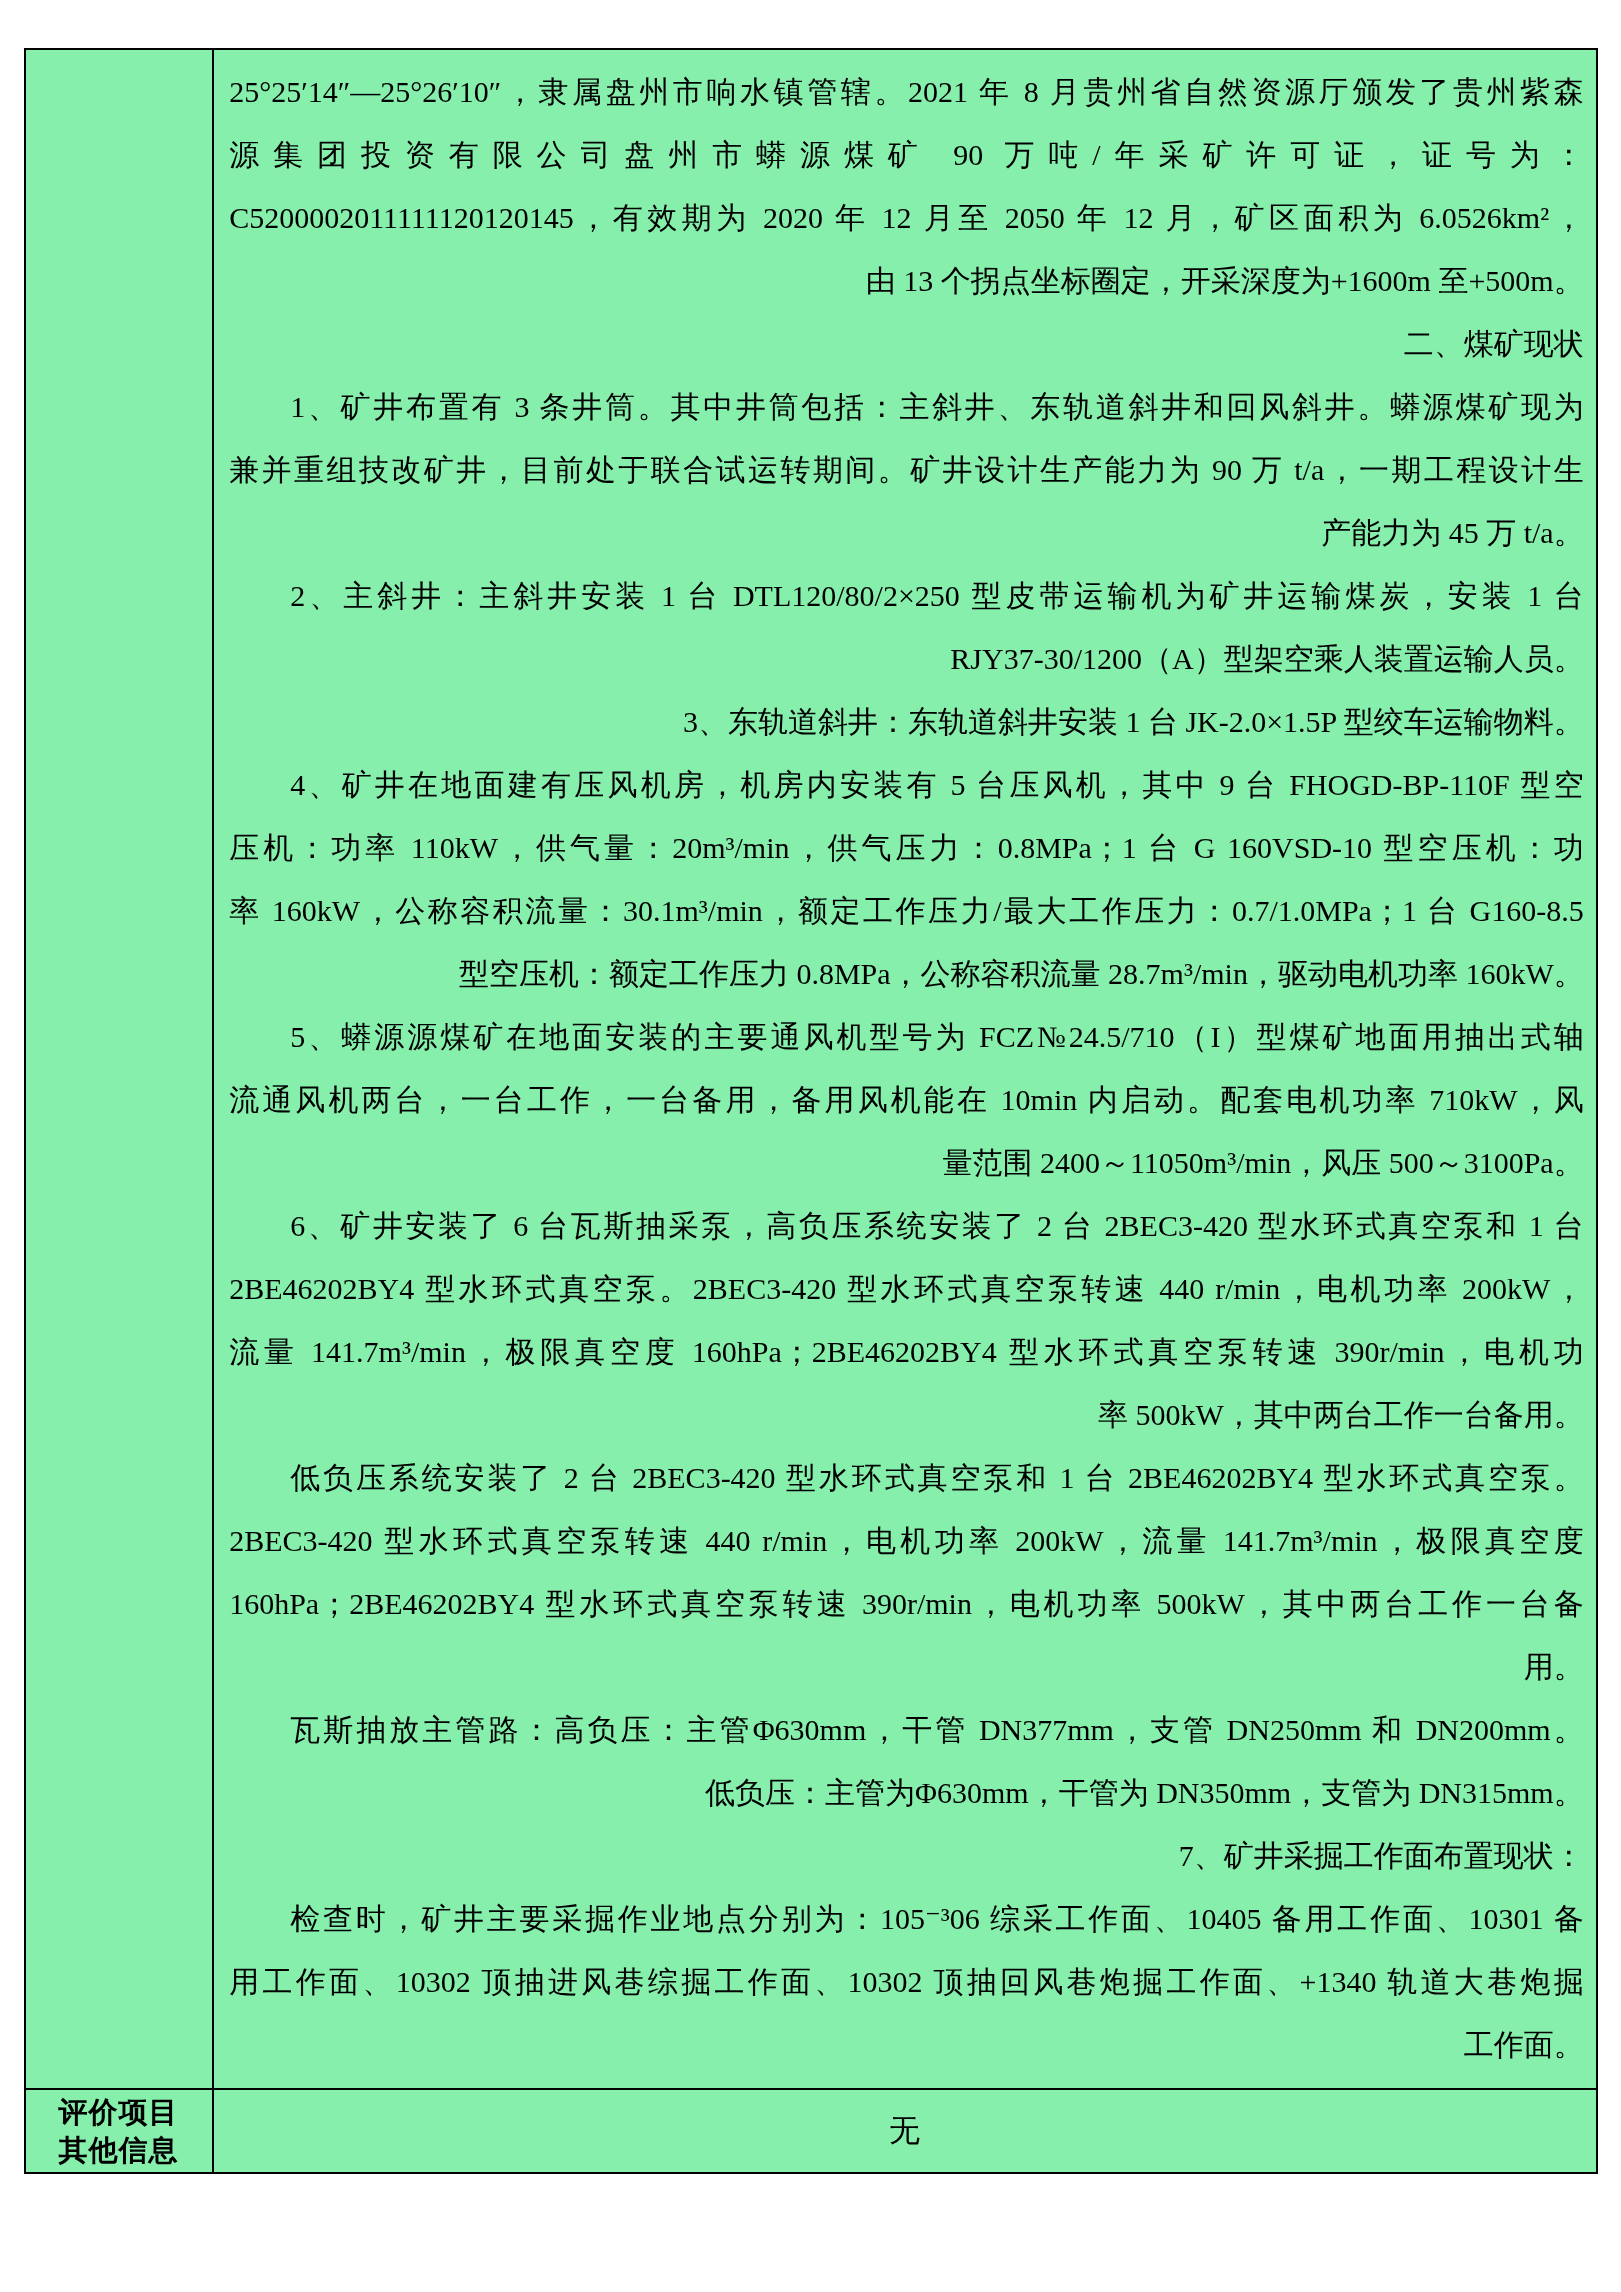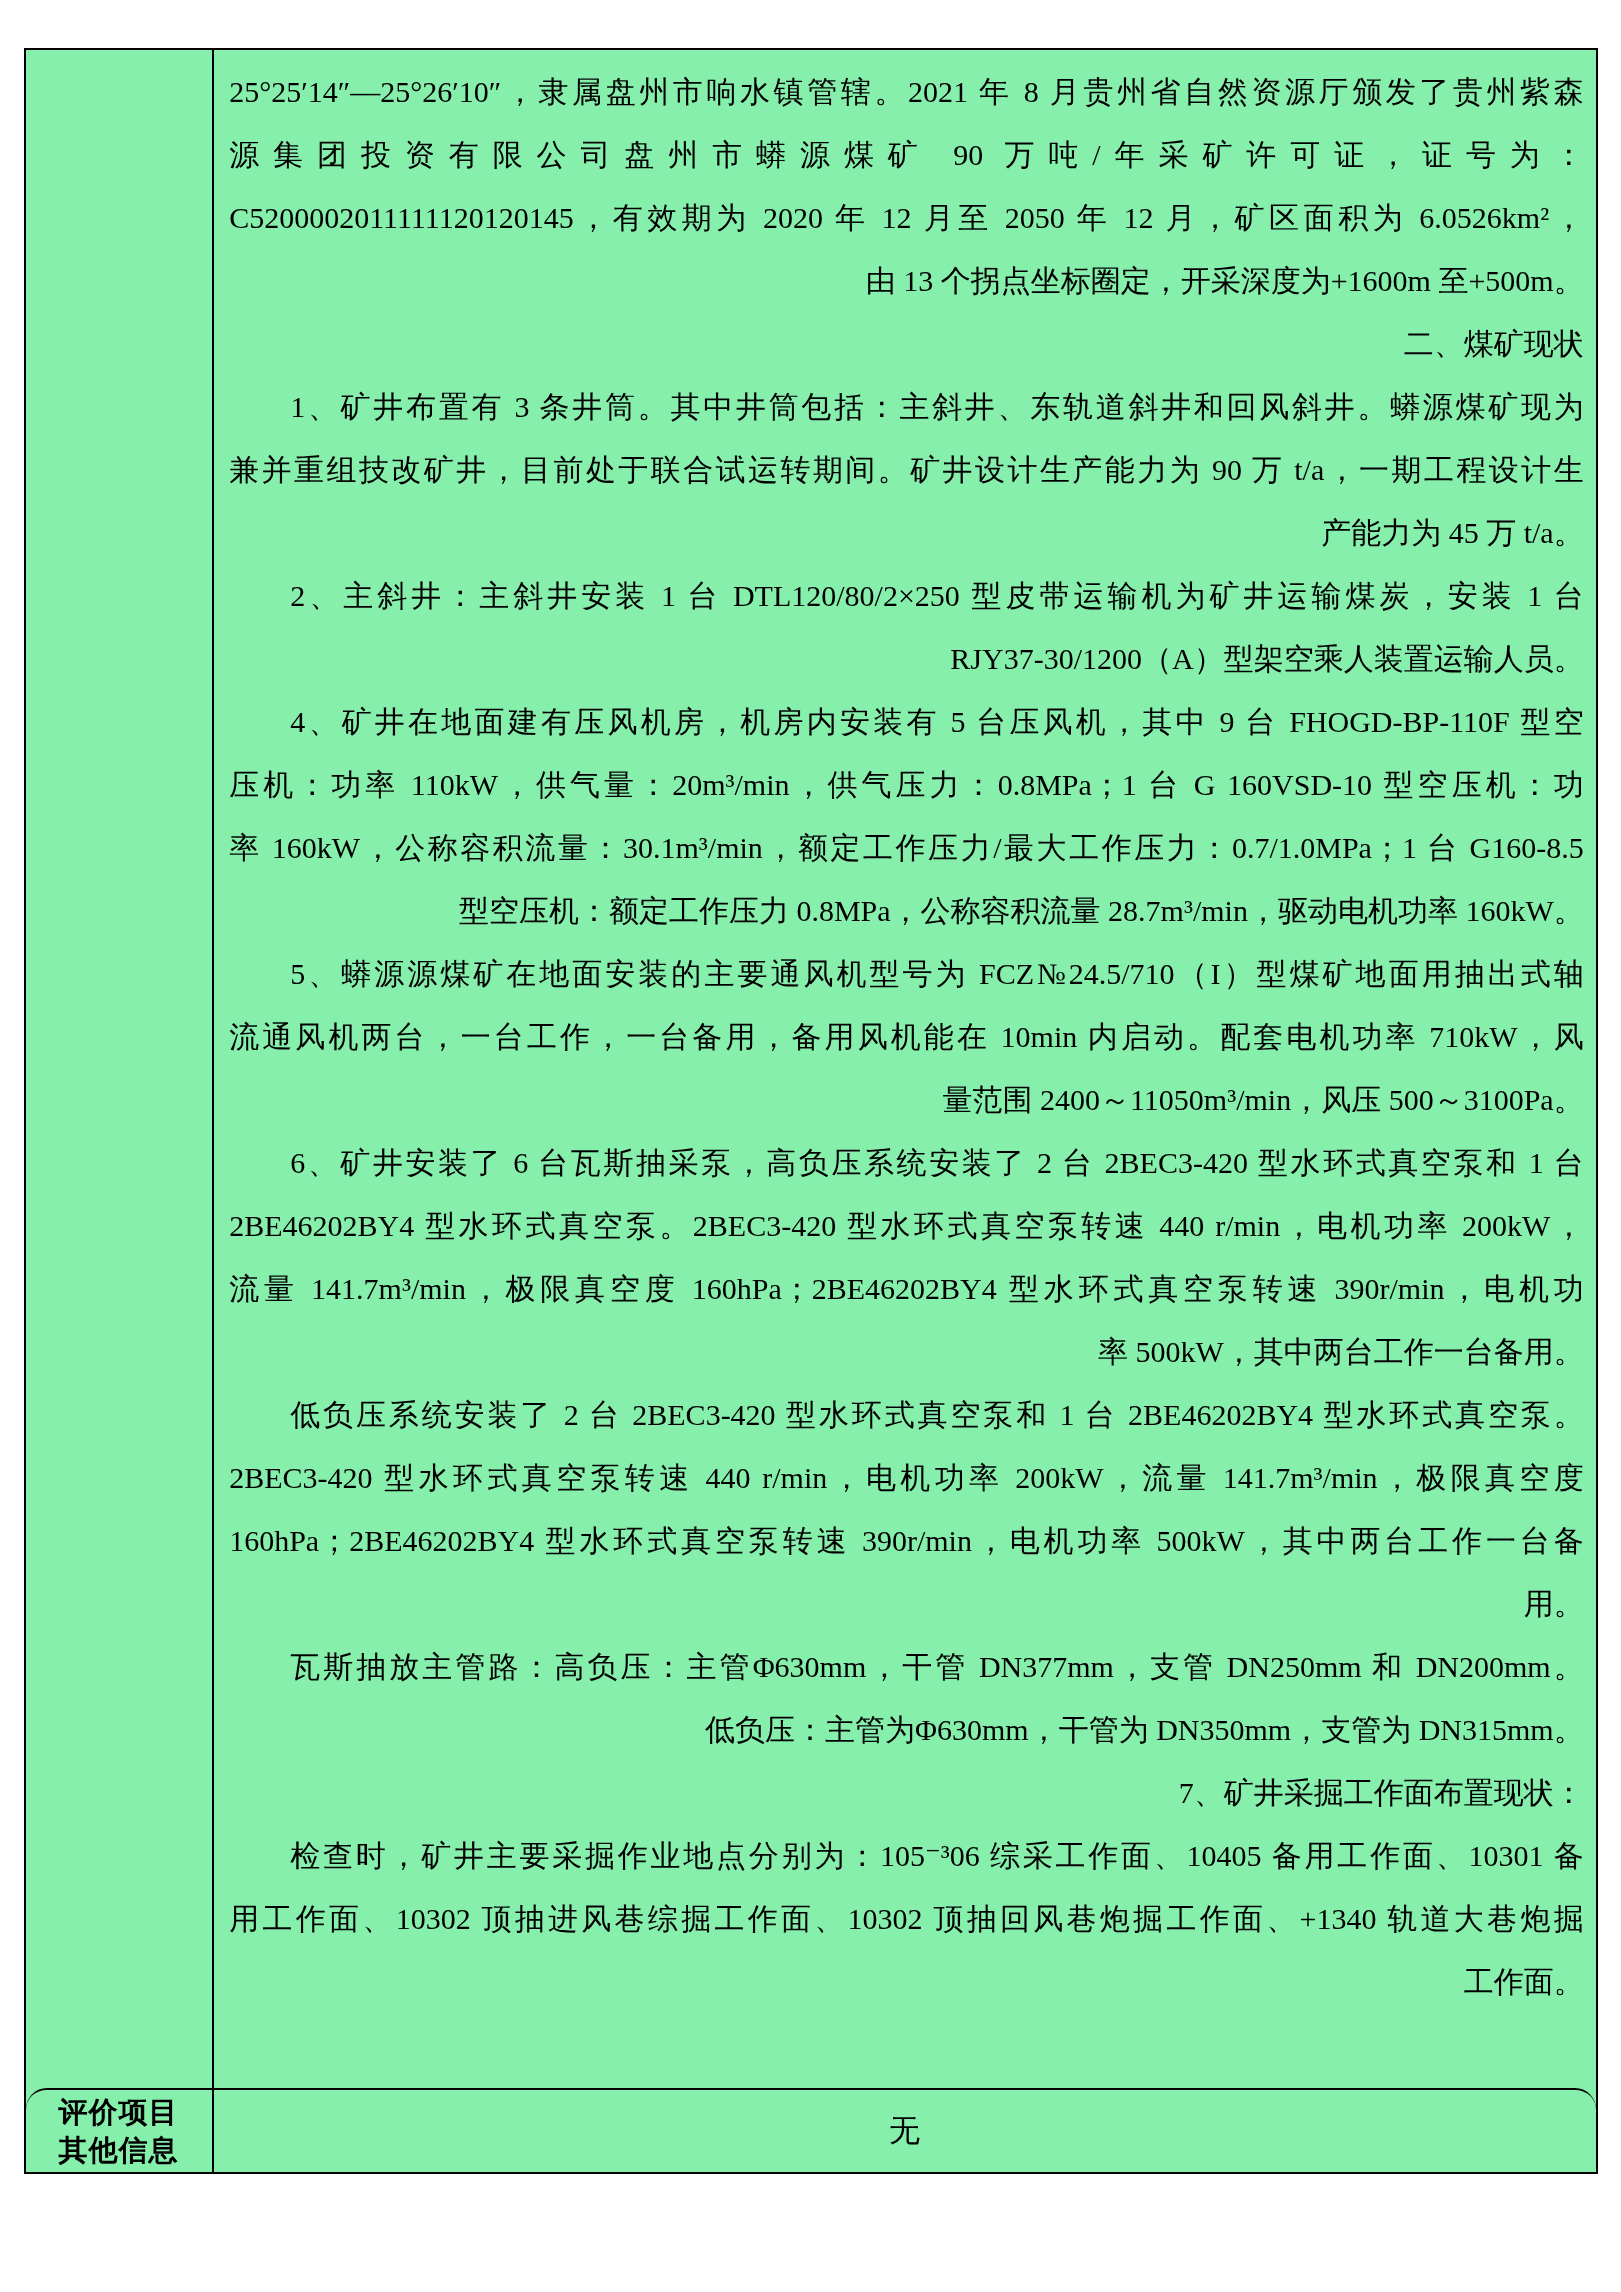--- a/index.html
+++ b/index.html
@@ -28,21 +28,20 @@
   }
   .row-main {
     flex: 1 1 auto;
     display: flex;
     min-height: 0;
   }
   .row-footer {
     flex: 0 0 82px;
     border-top: 2.9px solid #000000;
     display: flex;
-    border-radius: 21px;
   }
   .cell-left {
     flex: 0 0 188px;
     border-right: 2px solid #000000;
     box-sizing: border-box;
   }
   .cell-content {
     flex: 1 1 auto;
     padding: 9.8px 11.8px 0 15.7px;
     box-sizing: border-box;
@@ -96,20 +95,21 @@
         <div class="line jf">25°25′14″—25°26′10″，隶属盘州市响水镇管辖。2021 年 8 月贵州省自然资源厅颁发了贵州紫森</div>
         <div class="line jf">源集团投资有限公司盘州市蟒源煤矿 90 万吨/年采矿许可证，证号为：</div>
         <div class="line jf">C5200002011111120120145，有效期为 2020 年 12 月至 2050 年 12 月，矿区面积为 6.0526km²，</div>
         <div class="line">由 13 个拐点坐标圈定，开采深度为+1600m 至+500m。</div>
         <div class="line">二、煤矿现状</div>
         <div class="line jf ind">1、矿井布置有 3 条井筒。其中井筒包括：主斜井、东轨道斜井和回风斜井。蟒源煤矿现为</div>
         <div class="line jf">兼并重组技改矿井，目前处于联合试运转期间。矿井设计生产能力为 90 万 t/a，一期工程设计生</div>
         <div class="line">产能力为 45 万 t/a。</div>
         <div class="line jf ind">2、主斜井：主斜井安装 1 台 DTL120/80/2×250 型皮带运输机为矿井运输煤炭，安装 1 台</div>
         <div class="line">RJY37-30/1200（A）型架空乘人装置运输人员。</div>
+        <div class="line ind">3、东轨道斜井：东轨道斜井安装 1 台 JK-2.0×1.5P 型绞车运输物料。</div>
         <div class="line jf ind">4、矿井在地面建有压风机房，机房内安装有 5 台压风机，其中 9 台 FHOGD-BP-110F 型空</div>
         <div class="line jf">压机：功率 110kW，供气量：20m³/min，供气压力：0.8MPa；1 台 G 160VSD-10 型空压机：功</div>
         <div class="line jf">率 160kW，公称容积流量：30.1m³/min，额定工作压力/最大工作压力：0.7/1.0MPa；1 台 G160-8.5</div>
         <div class="line">型空压机：额定工作压力 0.8MPa，公称容积流量 28.7m³/min，驱动电机功率 160kW。</div>
         <div class="line jf ind">5、蟒源源煤矿在地面安装的主要通风机型号为 FCZ№24.5/710（I）型煤矿地面用抽出式轴</div>
         <div class="line jf">流通风机两台，一台工作，一台备用，备用风机能在 10min 内启动。配套电机功率 710kW，风</div>
         <div class="line">量范围 2400～11050m³/min，风压 500～3100Pa。</div>
         <div class="line jf ind">6、矿井安装了 6 台瓦斯抽采泵，高负压系统安装了 2 台 2BEC3-420 型水环式真空泵和 1 台</div>
         <div class="line jf">2BE46202BY4 型水环式真空泵。2BEC3-420 型水环式真空泵转速 440 r/min，电机功率 200kW，</div>
         <div class="line jf">流量 141.7m³/min，极限真空度 160hPa；2BE46202BY4 型水环式真空泵转速 390r/min，电机功</div>

